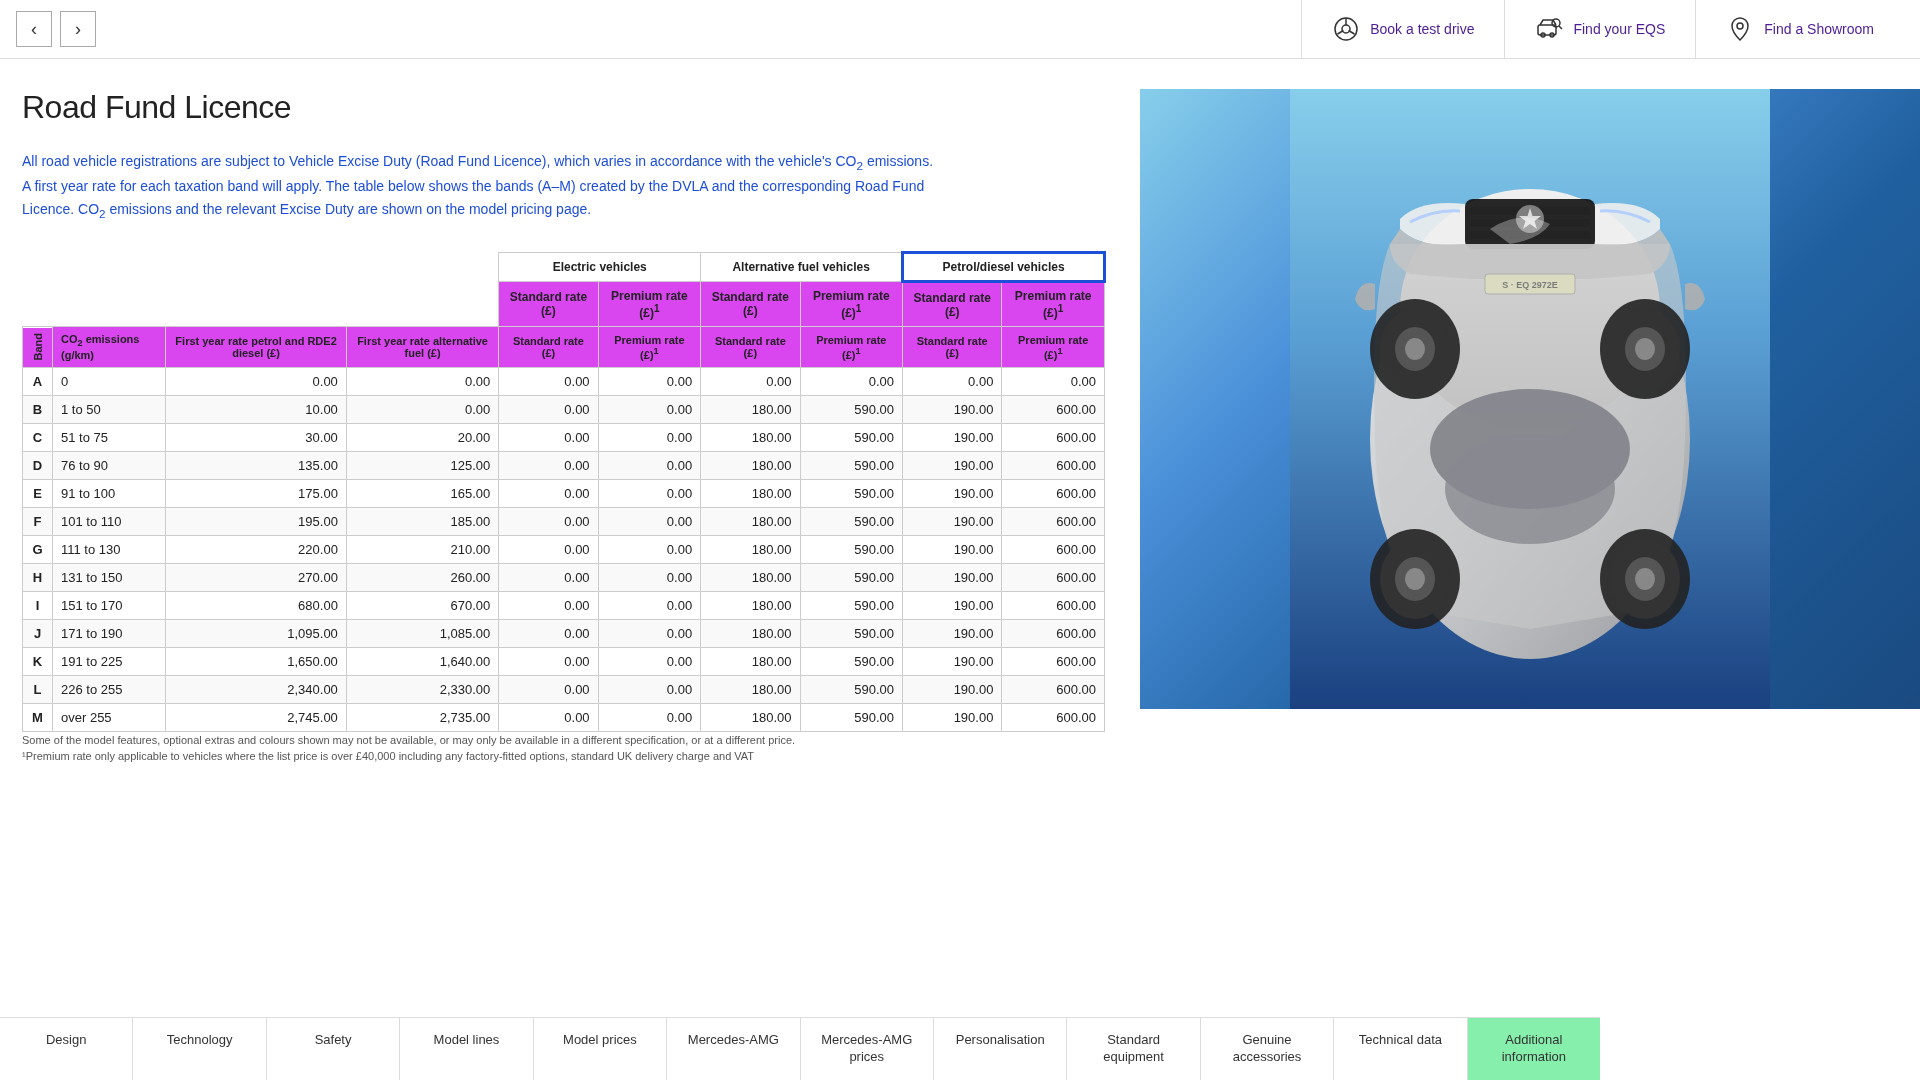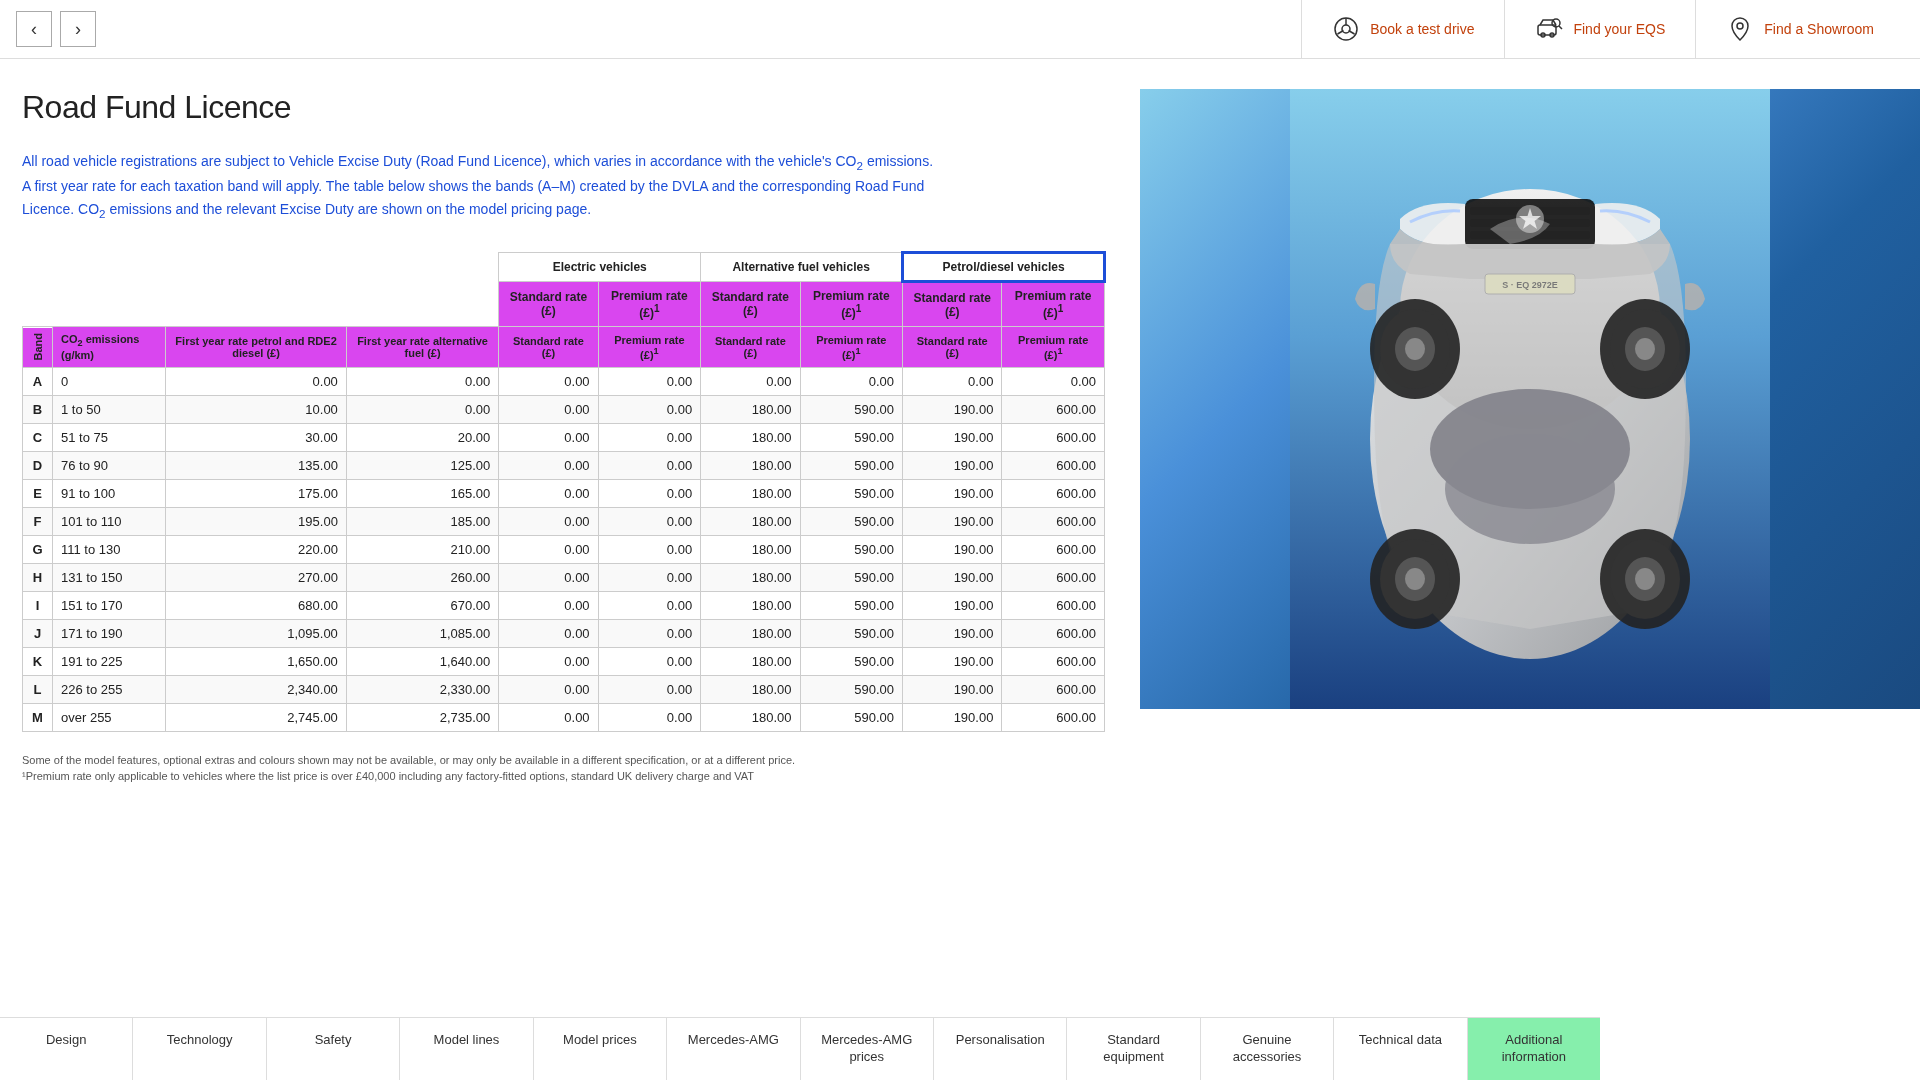--- a/index.html
+++ b/index.html
@@ -36,21 +36,21 @@
       align-items: stretch;
       height: 59px;
     }
     .nav-action {
       display: flex;
       align-items: center;
       gap: 10px;
       padding: 0 30px;
       border-left: 1px solid #ddd;
       cursor: pointer;
-      color: #c2410c;
+      color: #4c1d95;
       font-size: 14px;
       text-decoration: none;
     }
     .nav-icon {
       width: 28px;
       height: 28px;
       display: flex;
       align-items: center;
       justify-content: center;
     }
@@ -152,21 +152,20 @@
       cursor: pointer;
       font-size: 13px;
       color: #333;
       line-height: 1.3;
     }
     .bottom-nav-item:last-child { border-right: none; }
     .bottom-nav-item.active { background: #86efac; font-weight: 400; }
 
     
     .footnotes {
-      margin-top: 20px;
       font-size: 11px;
       color: #555;
       max-width: 920px;
       line-height: 1.5;
     }
 
     .empty-cell { border: none !important; background: transparent !important; }
   </style>
 </head>
 <body>

